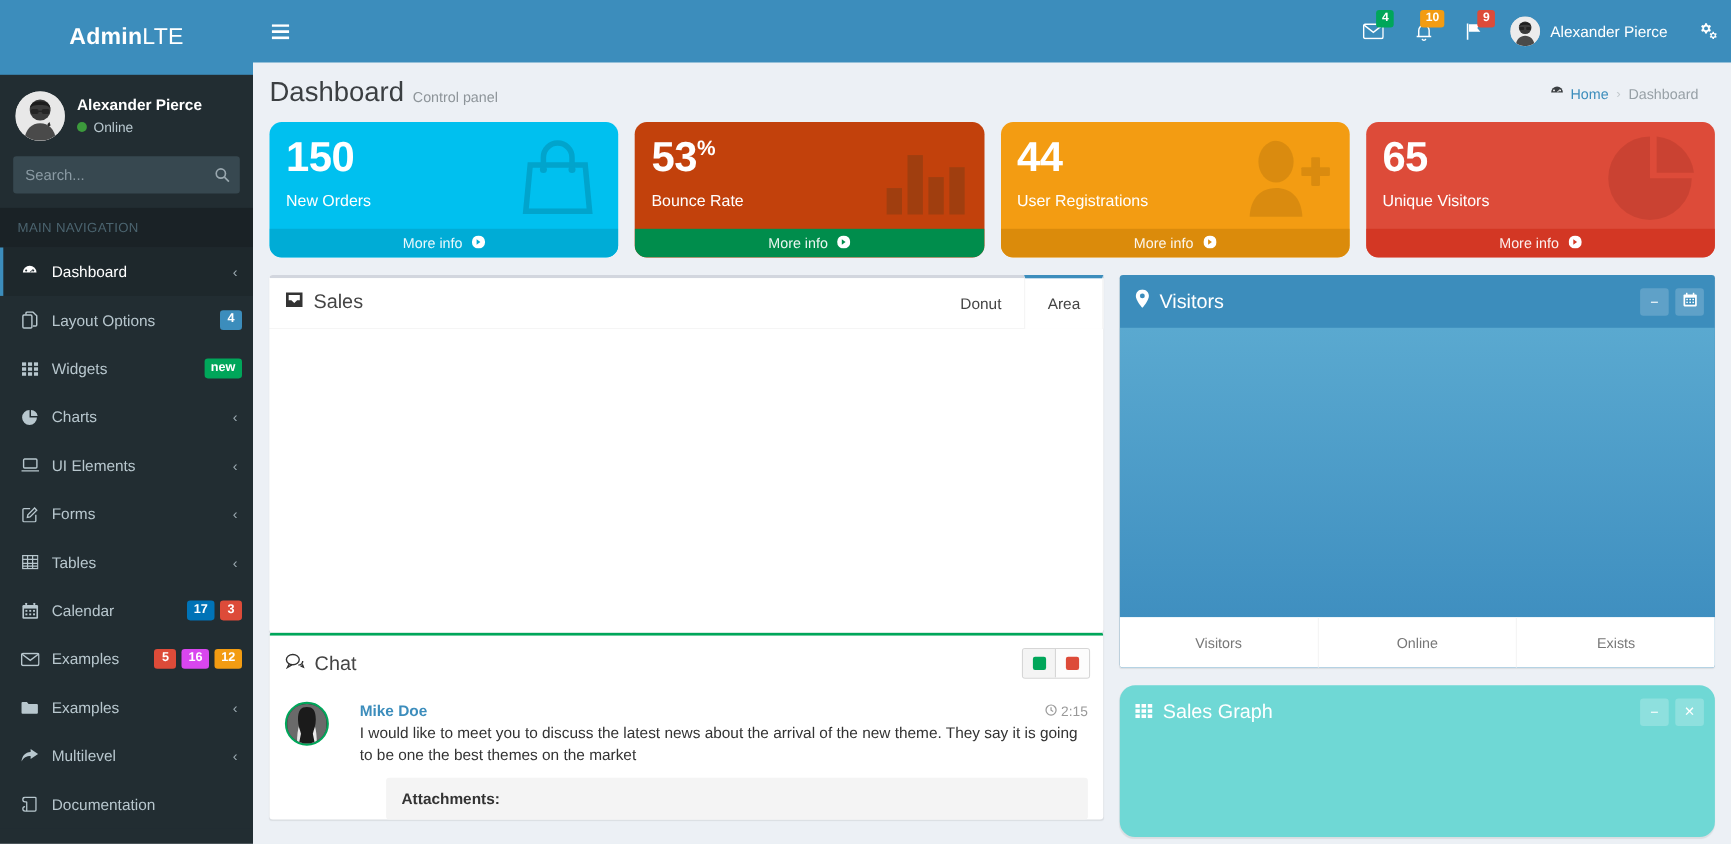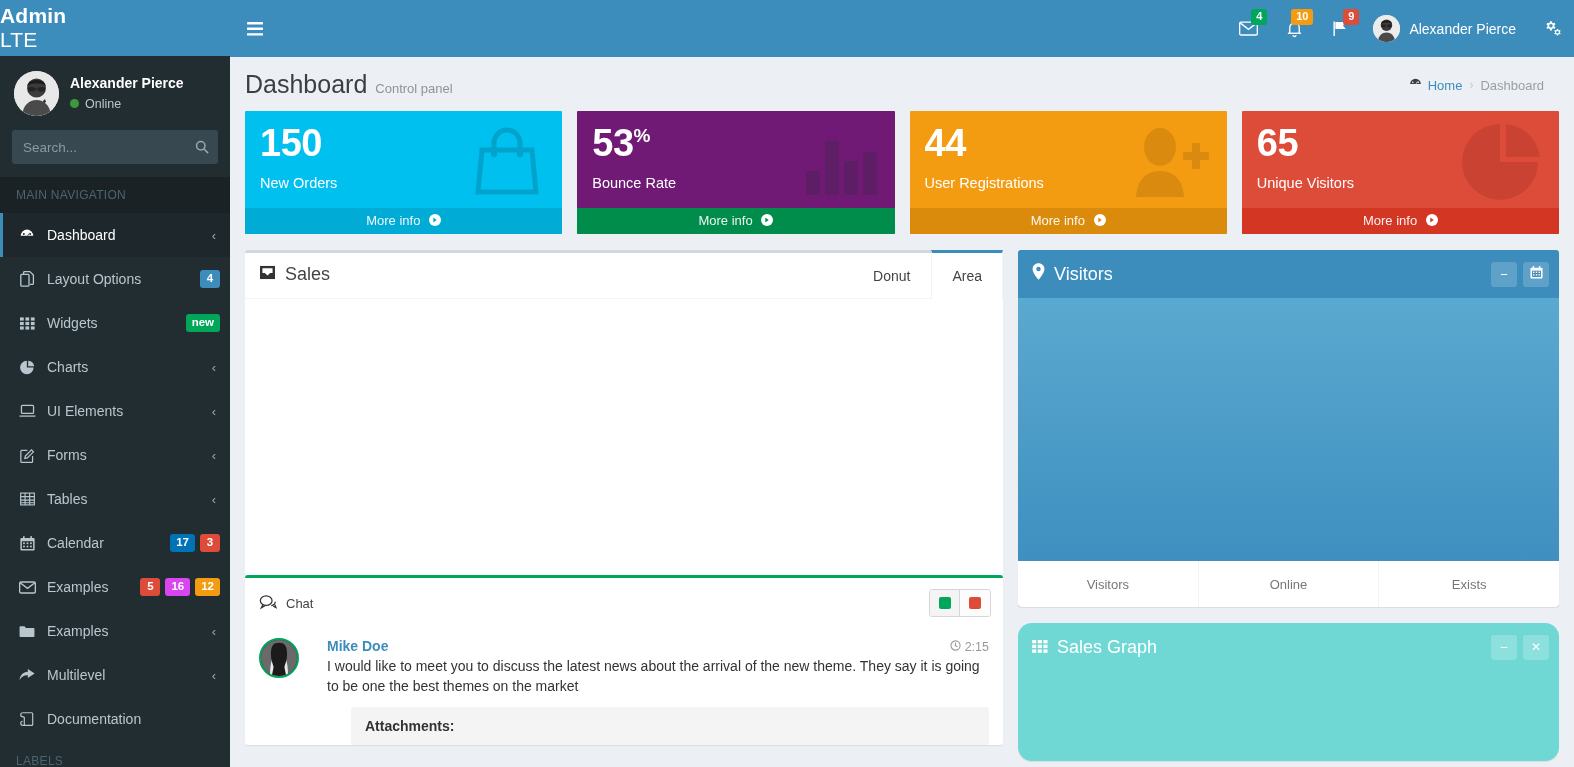--- a/index.html
+++ b/index.html
@@ -12,25 +12,25 @@
   body { position: relative; }
 
   
   #sidebar {
     position: absolute; left: 0; top: 0;
     width: 230px; height: 767px;
     background: #222d32;
     overflow: hidden;
   }
   .logo {
-    height: 56px;
+    height: 68px;
     background: #3c8dbc;
     color: #fff;
-    display: flex; align-items: flex-start; justify-content: center;
-    font-size: 21px; letter-spacing: .2px; flex-direction: column;
+    display: flex; align-items: center; justify-content: center;
+    font-size: 21px; letter-spacing: .2px;
   }
   .logo b { font-weight: 700; }
   .logo span { font-weight: 300; }
 
   .user-panel {
     padding: 14px 10px 14px 14px;
     display: flex; align-items: center; gap: 11px;
     height: 74px;
   }
   .user-avatar {
@@ -129,21 +129,21 @@
   .page-sub { font-size: 13px; color: #8d9499; font-weight: 300; margin-left: 8px; align-self: flex-end; position: relative; top: -1px;}
   .breadcrumb { margin-left: auto; display: flex; align-items: center; gap: 7px; font-size: 13px; color: #97a0a6; padding-top: 5px;}
   .breadcrumb .bc-home { color: #3c8dbc; display: flex; align-items: center; gap: 6px; cursor: pointer;}
   .breadcrumb .sep { color: #c2c9cd; font-size: 12px; }
 
   .content-body { padding: 14px 15px 0 15px; }
 
   
   .boxes-row { display: flex; gap: 15px; }
   .small-box {
-    flex: 1 1 0; border-radius: 1px; position: relative; overflow: hidden; color: #fff;
+    flex: 1 1 0; border-radius: 11px; position: relative; overflow: hidden; color: #fff;
   }
   .sb-inner { padding: 13px 15px 4px 15px; position: relative; z-index: 2; height: 97px;}
   .sb-num { font-size: 38px; font-weight: 700; line-height: 1; letter-spacing: -0.5px;}
   .sb-num sup { font-size: 19px; font-weight: 700; top: -0.75em; }
   .sb-text { font-size: 14.5px; margin-top: 13px; }
   .sb-icon-bg {
     position: absolute; right: 13px; top: 8px; z-index: 1; opacity: .18;
   }
   .sb-footer {
     display: block; text-align: center; padding: 5px 0 6px 0;
@@ -183,21 +183,21 @@
     border-left-color: #f4f4f4; border-right-color: #f4f4f4;
     margin-bottom: -1px; padding-bottom: 1px;
   }
   .tabs-body { height: 276px; background: #fff; border-radius: 0 0 3px 3px;}
 
   
   .box-chat { border-top-color: #00a65a; }
   .box-header {
     display: flex; align-items: center; padding: 11px 12px 11px 14px; min-height: 48px;
   }
-  .box-title { display: flex; align-items: center; gap: 9px; font-size: 13px; color: #444; }
+  .box-title { display: flex; align-items: center; gap: 9px; font-size: 18px; color: #444; }
   .box-tools { margin-left: auto; display: flex; align-items: center; }
   .btn-group-sq { display: flex; border: 1px solid #d6d6d6; border-radius: 3px; overflow: hidden; }
   .btn-sq {
     width: 30px; height: 26px; display: flex; align-items: center; justify-content: center;
     background: #f4f4f4; cursor: pointer; border-right: 1px solid #d6d6d6;
   }
   .btn-sq:last-child { border-right: 0; background: #fcfcfc; }
   .sq { width: 12px; height: 12px; border-radius: 2px; }
 
   .chat-body { padding: 4px 14px 0 14px; }
@@ -544,21 +544,21 @@
           <span>More info</span>
           <span class="arrow">
             <svg width="12" height="12" viewBox="0 0 14 14" fill="#fff" style="vertical-align:-1px">
               <circle cx="7" cy="7" r="7"></circle>
                 <path d="M5 4 L9 7 L5 10 Z" fill="#00acd6"></path>
             </svg>
           </span>
         </a>
       </div>
 
-      <div class="small-box" style="background:#701a75">
+      <div class="small-box" style="background:#c2410c">
         <div class="sb-inner">
           <div class="sb-num"><span>53</span><sup>%</sup></div>
           <div class="sb-text">Bounce Rate</div>
         </div>
         <div class="sb-icon-bg">
           <svg width="84" height="84" viewBox="0 0 84 84" fill="#0a3320">
             <rect x="8" y="52" width="14" height="24"></rect>
             <rect x="27" y="22" width="14" height="54"></rect>
             <rect x="46" y="42" width="14" height="34"></rect>
             <rect x="65" y="33" width="14" height="43"></rect>

